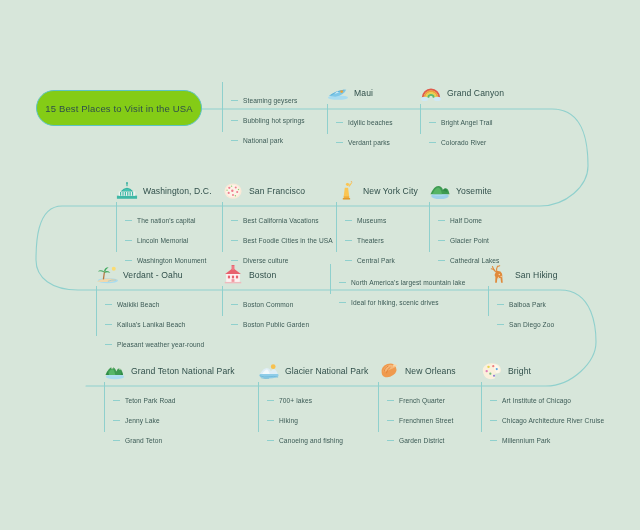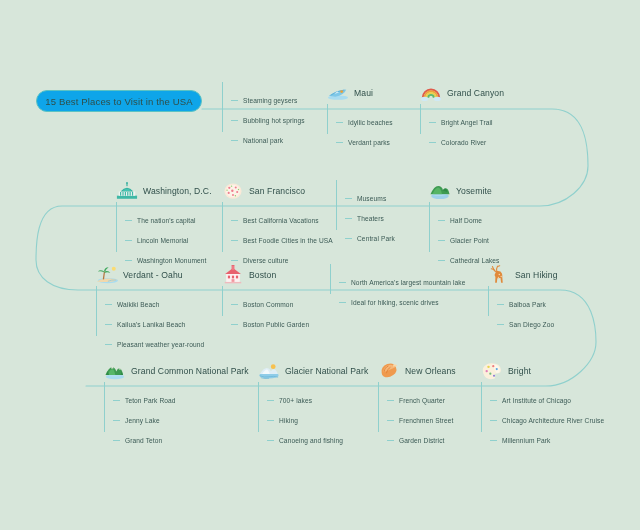--- a/index.html
+++ b/index.html
@@ -25,24 +25,24 @@
     left: 0; top: 0;
     width: 640px;
     height: 530px;
     pointer-events: none;
   }
   .root-node {
     position: absolute;
     left: 36px;
     top: 90px;
     width: 166px;
-    height: 22px;
+    height: 36px;
     border: 1.6px solid #5cc3c3;
     border-radius: 19px;
-    background: #0ea5e9;
+    background: #84cc16;
     display: flex;
     align-items: center;
     justify-content: center;
     box-sizing: border-box;
   }
   .root-label {
     font-size: 9.5px;
     color: #2f4f4a;
     letter-spacing: 0.15px;
     white-space: nowrap;
@@ -249,20 +249,32 @@
             <span class="sub-tick"></span>
             <span class="sub-label">Best Foodie Cities in the USA</span>
           </div>
           <div class="sub-item">
             <span class="sub-tick"></span>
             <span class="sub-label">Diverse culture</span>
           </div>
         </div>
       </div>
       <div class="branch" style="left: 336px; top: 180px;">
+        <div class="branch-head">
+          <span class="icon"><svg viewBox="0 0 24 22">
+              <rect x="8.4" y="16.4" width="6" height="3.4" fill="#f0ae3b"></rect>
+              <rect x="7.4" y="18.6" width="8" height="1.6" fill="#e09a2e"></rect>
+              <path d="M9.6 7.4 h3.6 l1.2 9.2 h-6 z" fill="#fbc552"></path>
+              <path d="M11 3.8 a1.6 1.6 0 0 1 3.2 0 a1.6 1.6 0 0 1-3.2 0z" fill="#fbc552"></path>
+              <path d="M10.6 4.4 l0.5-2.2 0.9 1.8 0.9-2.1 0.7 2.2 1.1-1.6 0.1 2.1z" fill="#fbc552"></path>
+              <path d="M13.6 5.6 l3-4.1 0.9 0.6-2.8 4.2z" fill="#fbc552"></path>
+              <path d="M15.8 0.9 l1.6-0.6 0.5 1.5z" fill="#f6a93a"></path>
+            </svg></span>
+          <span class="branch-title">New York City</span>
+        </div>
         <div class="subs">
           <div class="sub-spine" style="height: 50px; top: -8px;"></div>
           <div class="sub-item">
             <span class="sub-tick"></span>
             <span class="sub-label">Museums</span>
           </div>
           <div class="sub-item">
             <span class="sub-tick"></span>
             <span class="sub-label">Theaters</span>
           </div>
@@ -409,21 +421,21 @@
               <path d="M1.6 15.2 q3.6-8.4 7.2-8.4 3.2 0 4.6 4.6 1.4-3.4 3.4-3.4 2.6 0 4 7.2z" fill="#3e9b52"></path>
               <path d="M3.8 15.2 q3-6.6 5.2-6.6 2 0 3.4 6.6z" fill="#57b768"></path>
               <path d="M7.6 8.2 l1.4-2.8 1.4 2.8z" fill="#e8e6e0"></path>
               <path d="M16.2 9.2 l1.2-2.2 1.2 2.2z" fill="#e8e6e0"></path>
               <g fill="#2f8a47">
                 <path d="M2.4 15.2 l1.6-4 1.6 4z"></path>
                 <path d="M18 15.2 l1.4-3.6 1.4 3.6z"></path>
               </g>
               <path d="M2 15.4 h20 q-3 2-10 2 -7 0-10-2z" fill="#b8e0f2" opacity="0.5"></path>
             </svg></span>
-          <span class="branch-title">Grand Common National Park</span>
+          <span class="branch-title">Grand Teton National Park</span>
         </div>
         <div class="subs">
           <div class="sub-spine" style="height: 50px; top: -8px;"></div>
           <div class="sub-item">
             <span class="sub-tick"></span>
             <span class="sub-label">Teton Park Road</span>
           </div>
           <div class="sub-item">
             <span class="sub-tick"></span>
             <span class="sub-label">Jenny Lake</span>

